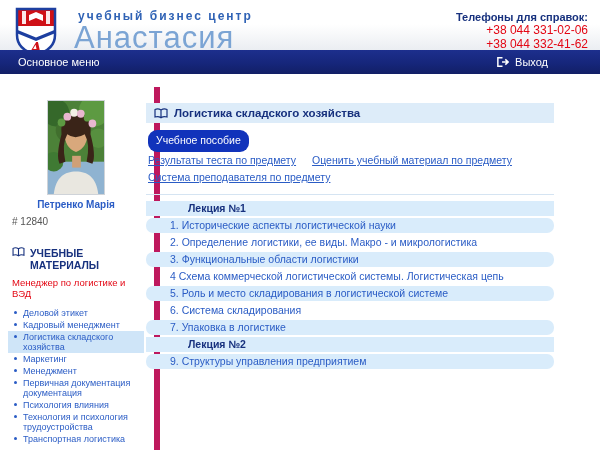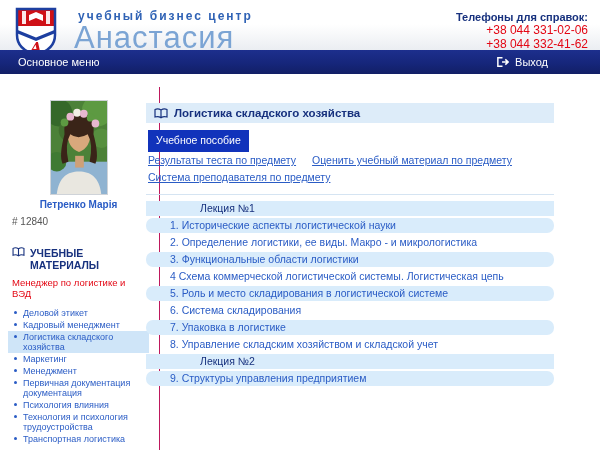--- a/index.html
+++ b/index.html
@@ -21,48 +21,48 @@
   
   .navbar { position:absolute; left:0; top:50px; width:600px; height:24px;
     background:linear-gradient(#1d2f8d, #16267b 55%, #121f66); color:#fff;
     display:flex; align-items:center; justify-content:space-between;
     padding:0 18px 0 18px; font-size:11px; }
   .nav-left { cursor:default; }
   .logout { display:flex; align-items:center; gap:6px; margin-right:34px; cursor:default; }
 
   
   .sidebar { position:absolute; left:0; top:87px; width:160px; height:363px;
-    border-right:1px solid #be185d; padding:13px 14px 0 12px; }
+    border-right:6px solid #be185d; padding:13px 14px 0 12px; }
   .photo { display:block; margin:0 auto; width:58px; height:95px; border:1px solid #cfd3d8; }
   .user-name { text-align:center; color:#2a5cc5; font-weight:bold; font-size:10px; margin-top:4px; }
   .user-id { color:#555; font-size:10px; margin-top:6px; }
   .sb-section-title { display:flex; gap:5px; color:#17317e;
     font-weight:bold; font-size:10.5px; margin-top:20px; }
   .sb-subtitle { color:#e30613; font-size:9.5px; margin-top:6px; line-height:11px; }
   .sb-list { list-style:none; margin-top:8px; }
   .sb-item { display:flex; gap:6px; font-size:9px; line-height:10px; padding:1px 2px 1px 6px;
     margin:0 -4px; color:#2a5cc5; cursor:pointer; }
   .sb-item.selected { background:#cfe5f8; }
   .sb-bullet { width:3px; height:3px; border-radius:50%; background:#2a5cc5; margin-top:3px; flex:none; }
 
   
   .main { position:absolute; left:146px; top:103px; width:408px; }
   .title-bar { background:#ddecf9; height:20px; display:flex; align-items:center;
     gap:6px; padding:0 8px; color:#17317e; font-weight:bold; font-size:11.5px; }
   .tabs { margin-top:7px; font-size:10.5px; line-height:17px; padding-left:2px; }
   .tab-active { display:inline-block; background:#1133bb; color:#fff; padding:2px 8px 3px 8px;
-    margin-right:14px; cursor:pointer; }
+    margin-right:14px; cursor:pointer;border-radius:9px; }
   .tab-link { color:#2a5cc5; text-decoration:underline; margin-right:16px; cursor:pointer; white-space:nowrap; }
   .tabs-sep { border-bottom:1px solid #d5e4f2; margin-top:8px; }
   .intro { margin-top:16px; color:#555; font-size:10.5px; line-height:13.5px; }
   .topics { margin-top:6px; }
   .row { height:15px; line-height:15px; margin-bottom:2px; font-size:10.5px;
     white-space:nowrap; overflow:hidden; }
   .row.shaded { background:#d9ecfb; }
-  .row.lecture { padding-left:54px; font-weight:normal; color:#17317e; }
+  .row.lecture { padding-left:42px; font-weight:bold; color:#17317e; }
   .row.topic { padding-left:24px; color:#2a5cc5; cursor:pointer;border-radius:7px; }
 
   .icon { flex:none; display:inline-block; }
 </style>
 </head>
 <body>
 
 <div class="header">
   <svg class="logo" viewBox="0 0 44 50">
     <defs>
@@ -192,17 +192,16 @@
 
   <div class="topics" id="topic-list">
       <div class="row lecture shaded">Лекция №1</div>
       <div class="row topic shaded">1. Исторические аспекты логистической науки</div>
       <div class="row topic">2. Определение логистики, ее виды. Макро - и микрологистика</div>
       <div class="row topic shaded">3. Функциональные области логистики</div>
       <div class="row topic">4 Схема коммерческой логистической системы.  Логистическая цепь</div>
       <div class="row topic shaded">5. Роль и место складирования в логистической системе</div>
       <div class="row topic">6. Система складирования</div>
       <div class="row topic shaded">7. Упаковка в логистике</div>
-      <div class="row topic">8. Управление складским хозяйством и складской учет</div>
       <div class="row lecture shaded">Лекция №2</div>
       <div class="row topic shaded">9. Структуры управления предприятием</div>
     </div>
 </div>
 
 </body></html>

